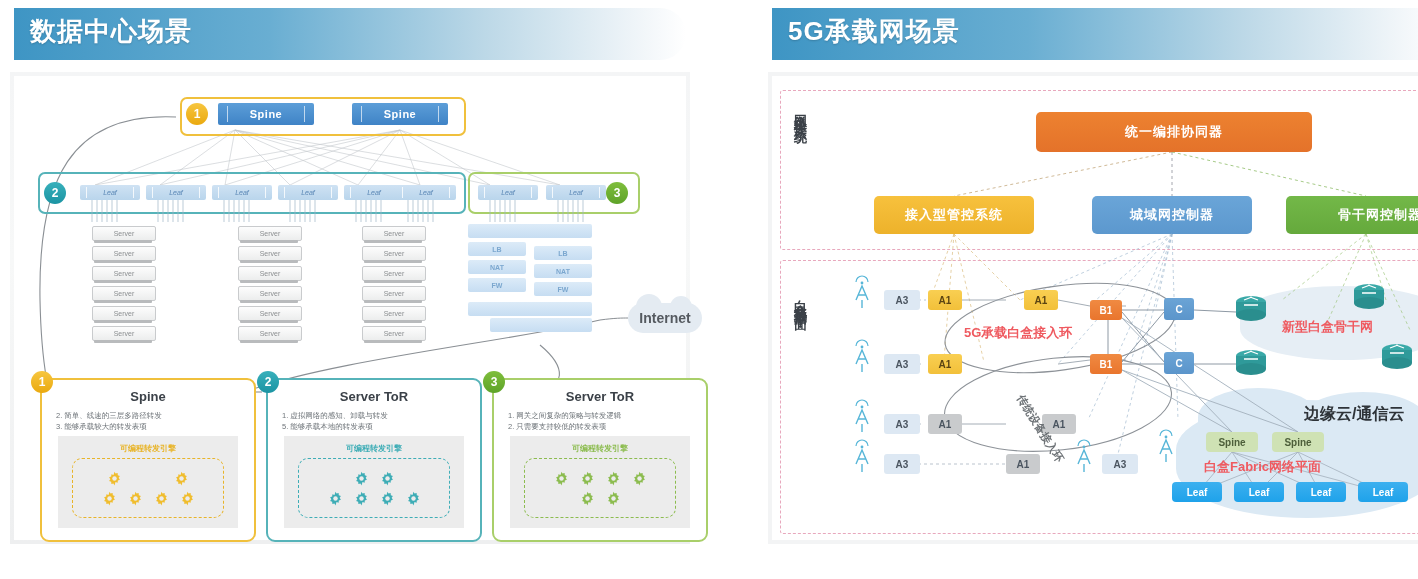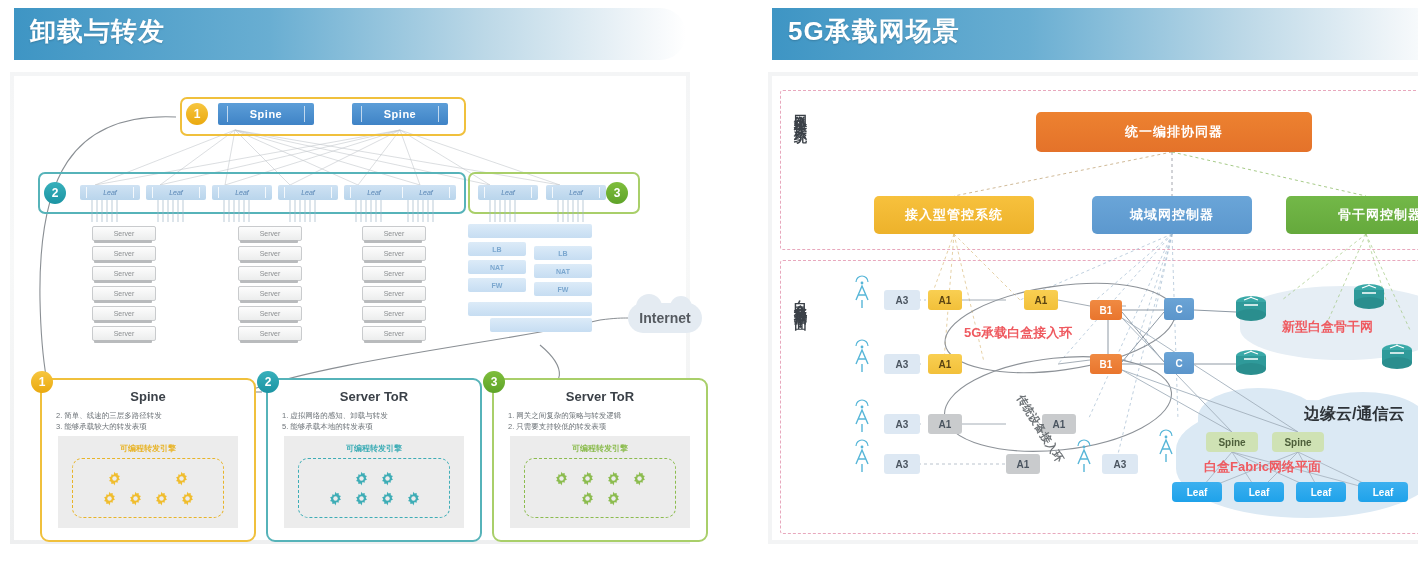--- a/index.html
+++ b/index.html
@@ -120,21 +120,21 @@
   svg.wires{position:absolute;left:0;top:0;overflow:visible;pointer-events:none;}
 </style>
 </head>
 <body>
 
 <div class="stage">
 
   <div class="panel left">
 
     <div class="hdr"></div>
-    <div class="hdr-txt">卸载与转发</div>
+    <div class="hdr-txt">数据中心场景</div>
 
     <div class="panel-bg"></div>
     <div class="panel-inner"></div>
 
     <svg class="wires" width="700" height="579">
       <g stroke="#b9bdc2" stroke-width="0.6" fill="none" opacity="0.85">
 
         <path d="M235,130 L95,185"></path>
           <path d="M235,130 L160,185"></path>
           <path d="M235,130 L225,185"></path>

